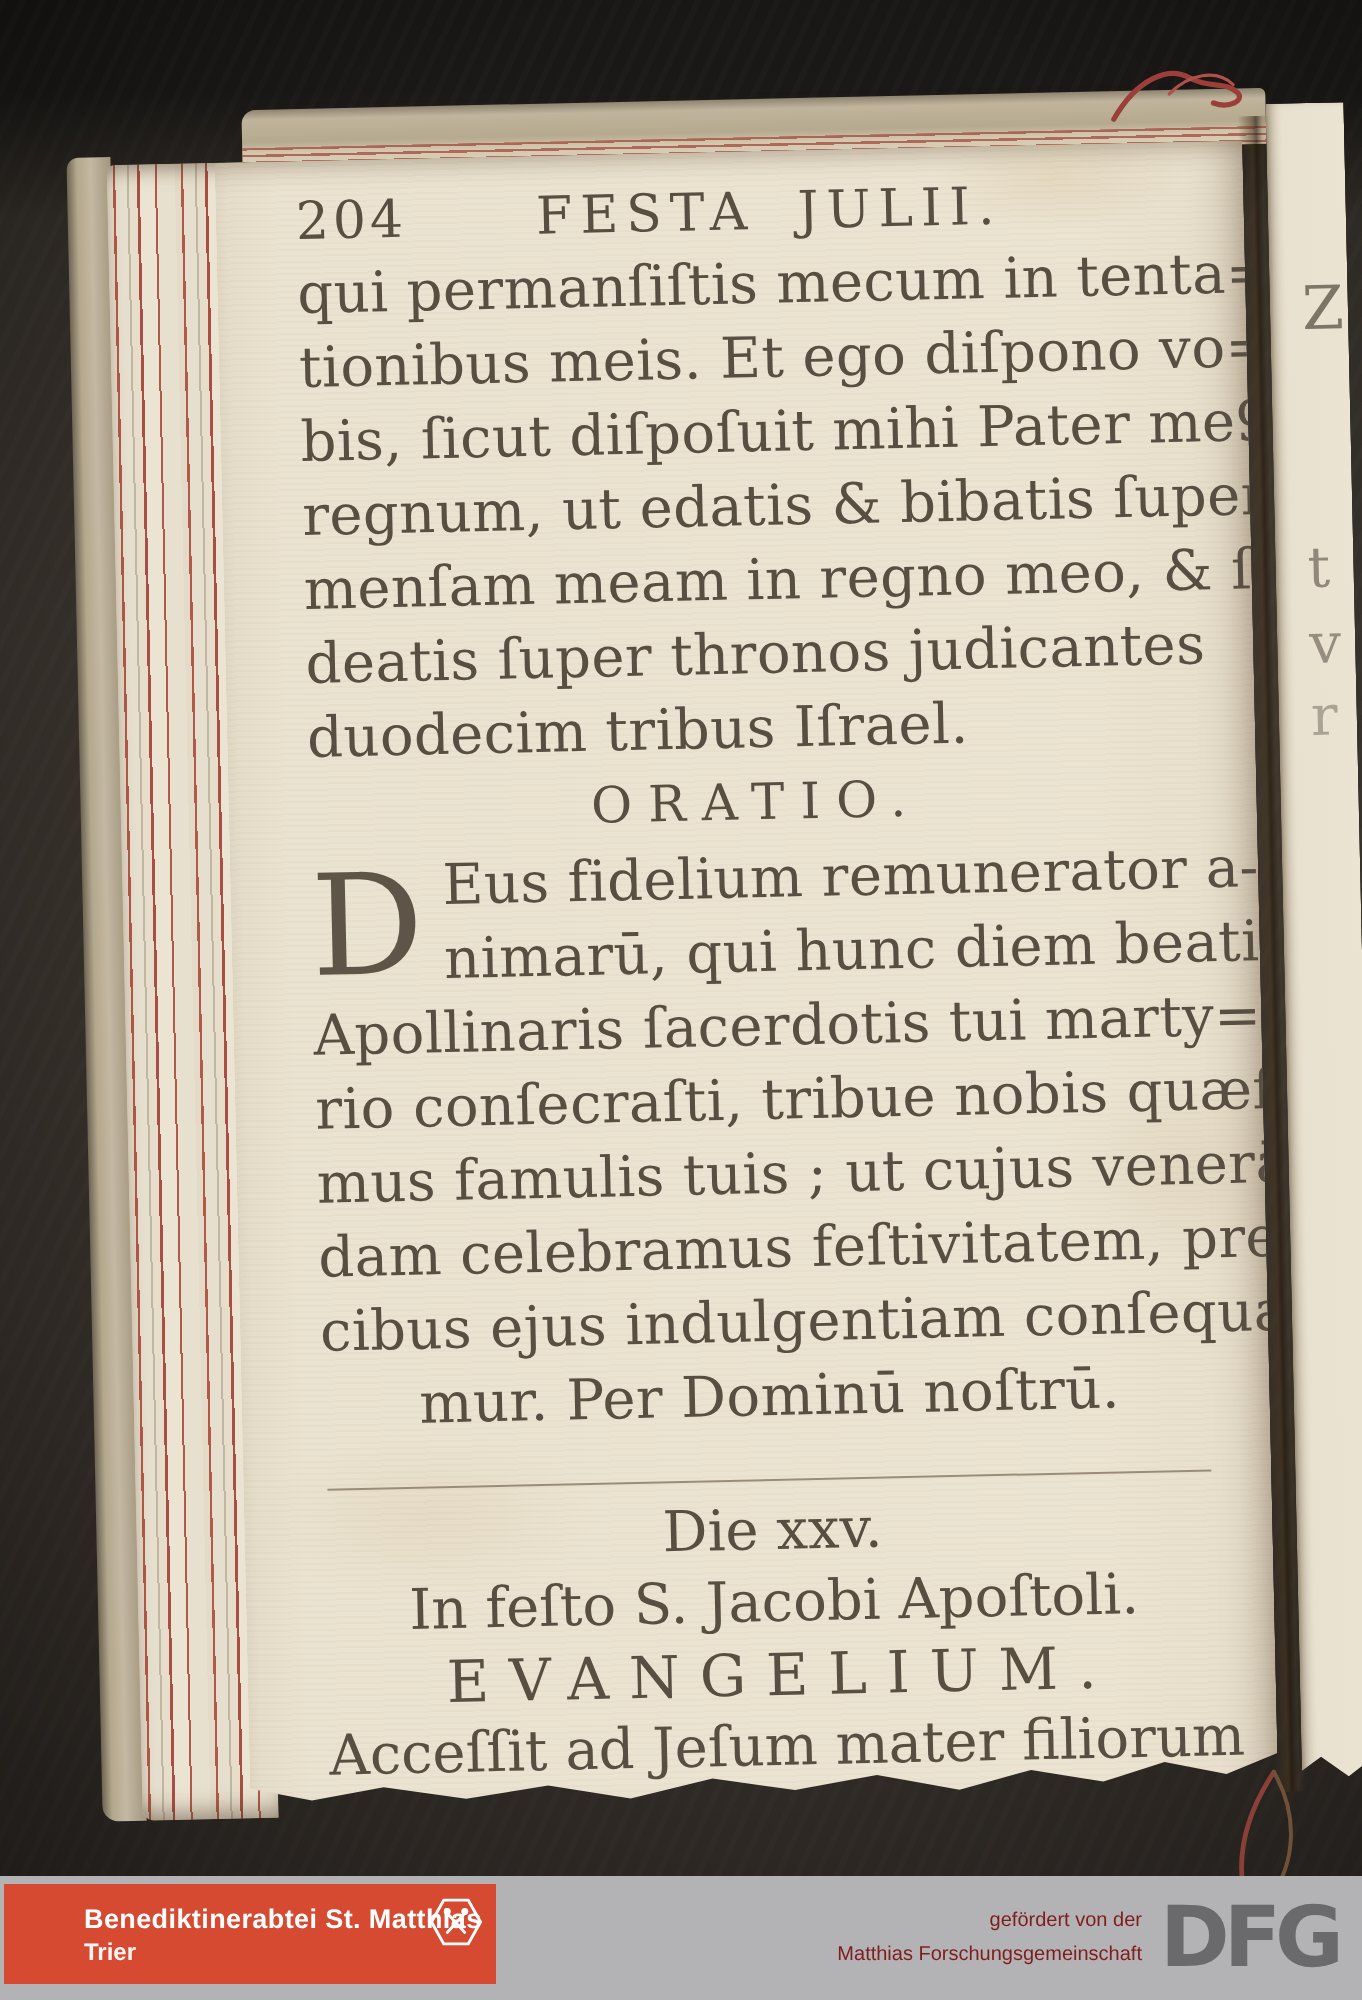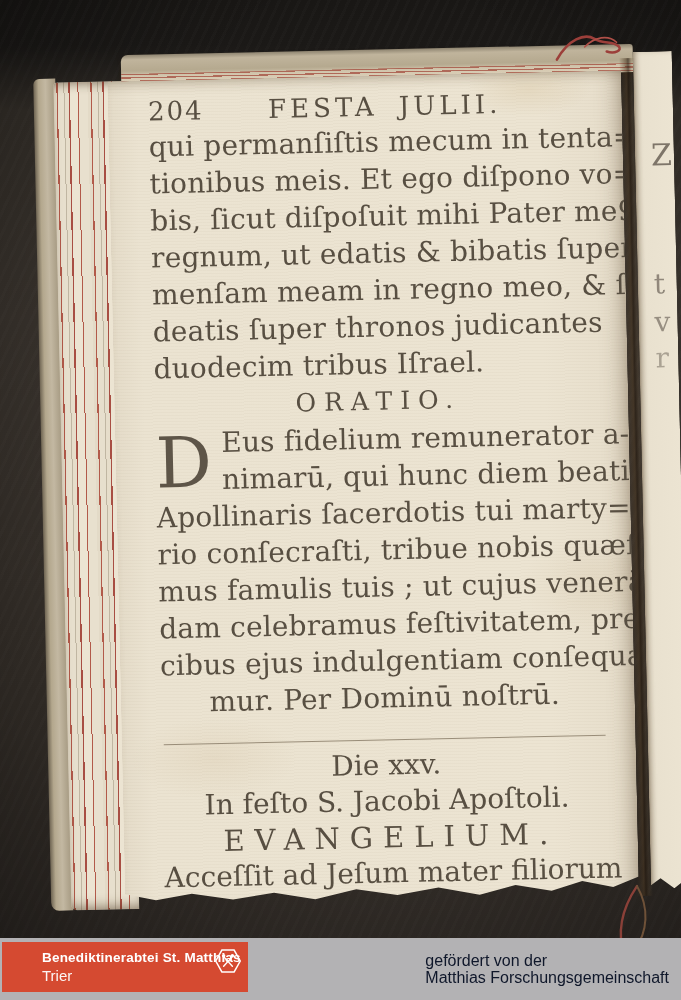--- a/index.html
+++ b/index.html
@@ -113,28 +113,28 @@
     background:#b3b2b4;
     font-family:"Liberation Sans","DejaVu Sans",sans-serif;
   }
   .credit-red{
     position:absolute;left:2px;top:4px;width:246px;height:50px;
     background:#d54a31;color:#ffffff;
     display:flex;flex-direction:column;justify-content:center;
     padding-left:40px;box-sizing:border-box;gap:2px;
   }
   .credit-title{font-size:13.5px;font-weight:bold;letter-spacing:0.2px;}
-  .credit-city{font-size:15px;opacity:.95;}
+  .credit-city{font-size:12px;opacity:.95;font-weight:bold;}
   .credit-hex{position:absolute;right:6px;top:5px;width:28px;height:28px;}
   .funding{
     position:absolute;right:12px;top:0;height:62px;
     display:flex;align-items:center;gap:9px;
   }
   .funding-text{
-    color:#0f172a;font-size:16px;line-height:17px;
+    text-align:right;color:#7f1d1d;font-size:10px;line-height:17px;
   }
   .dfg-logo{
     font-family:"DejaVu Sans","Liberation Sans",sans-serif;
     font-weight:800;font-size:42px;line-height:42px;color:#6a696b;
     letter-spacing:-3px;transform:scaleY(1.0);
   }
 </style>
 </head>
 <body>
 
@@ -219,14 +219,15 @@
       <circle cx="11" cy="10" r="2" fill="#ffffff"></circle>
       <circle cx="21" cy="10" r="2" fill="#ffffff"></circle>
     </svg>
   </div>
 
   <div class="funding">
     <div class="funding-text">
       <div>gefördert von der</div>
       <div>Matthias Forschungsgemeinschaft</div>
     </div>
+    <div class="dfg-logo">DFG</div>
   </div>
 </div>
 
 </body></html>

